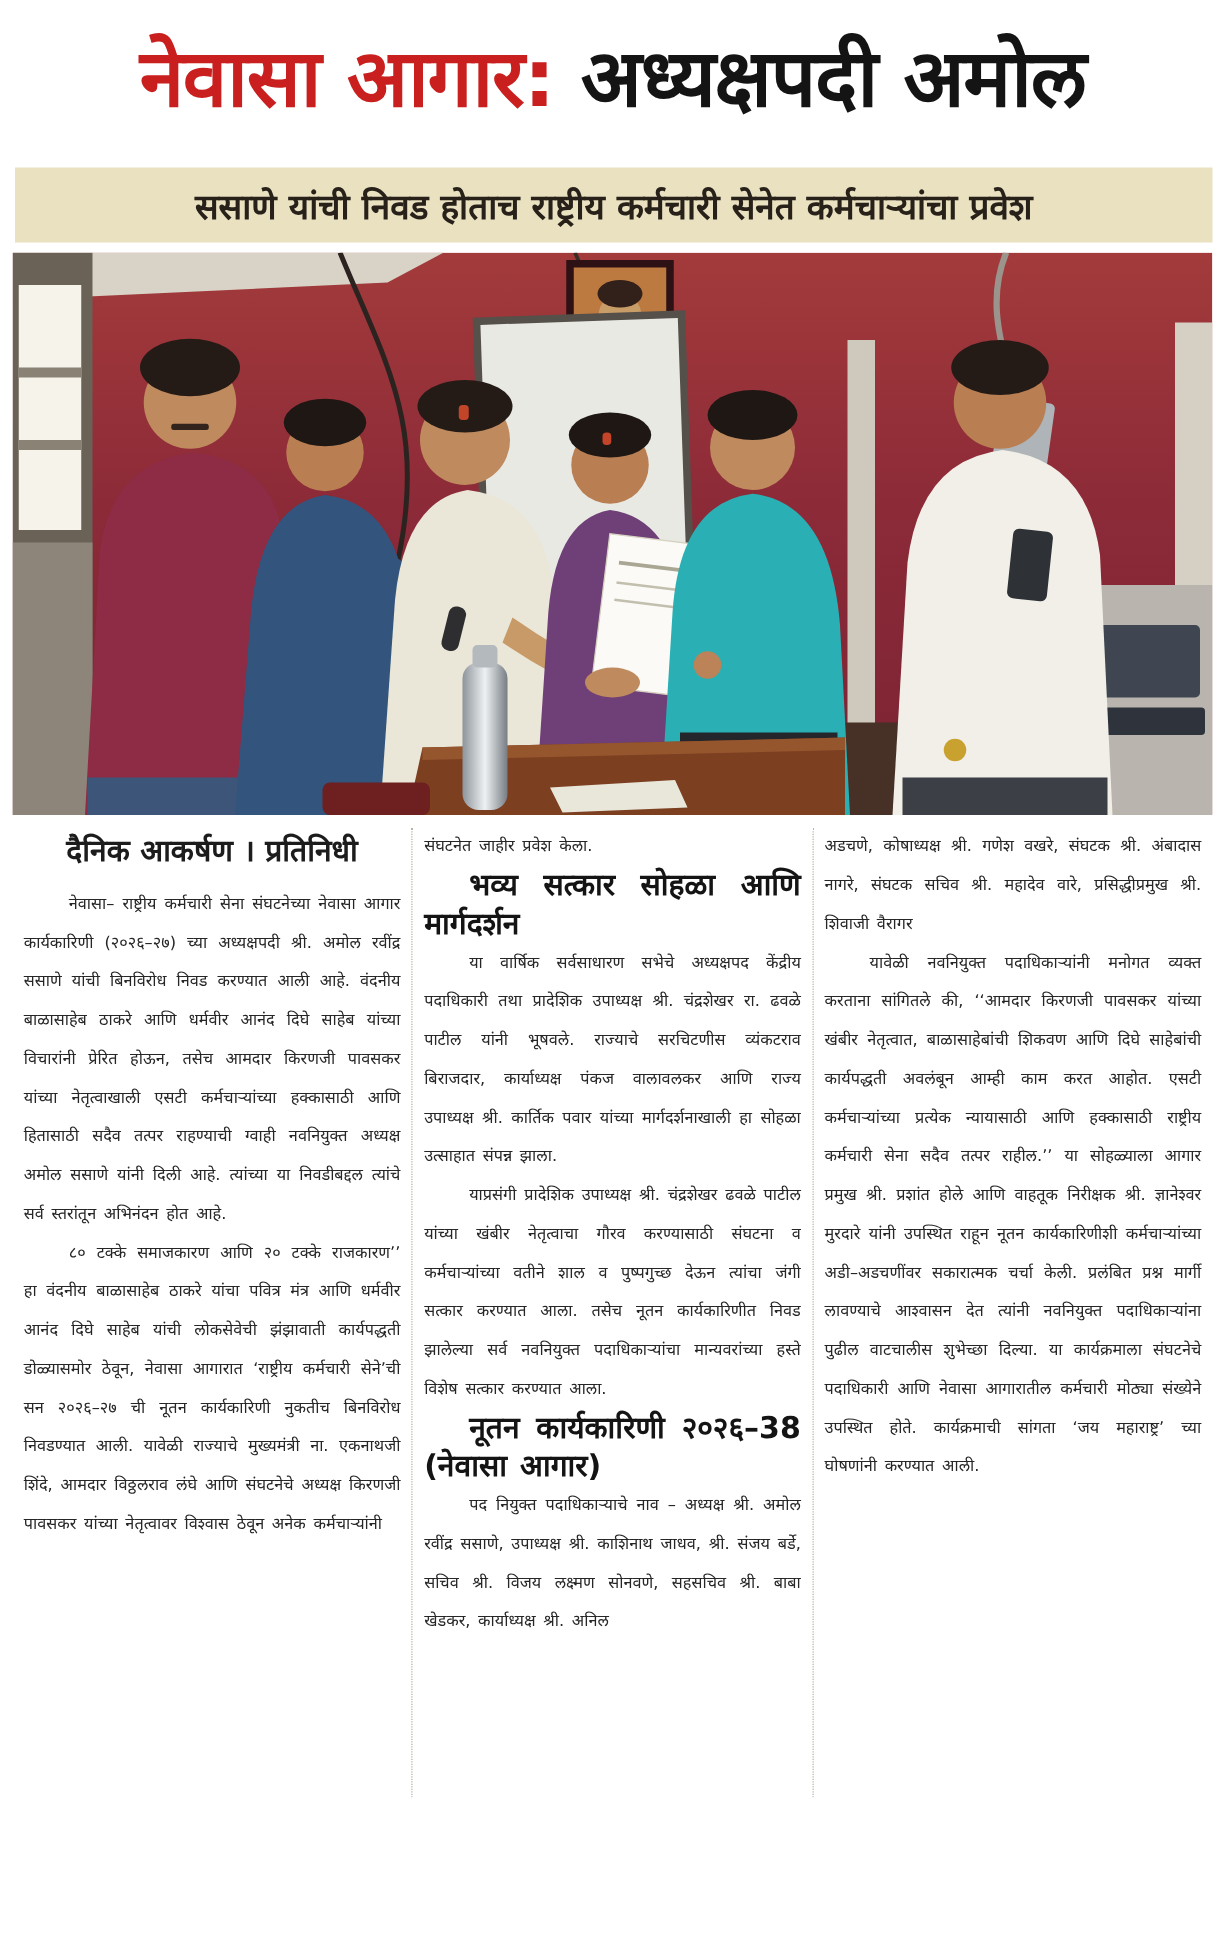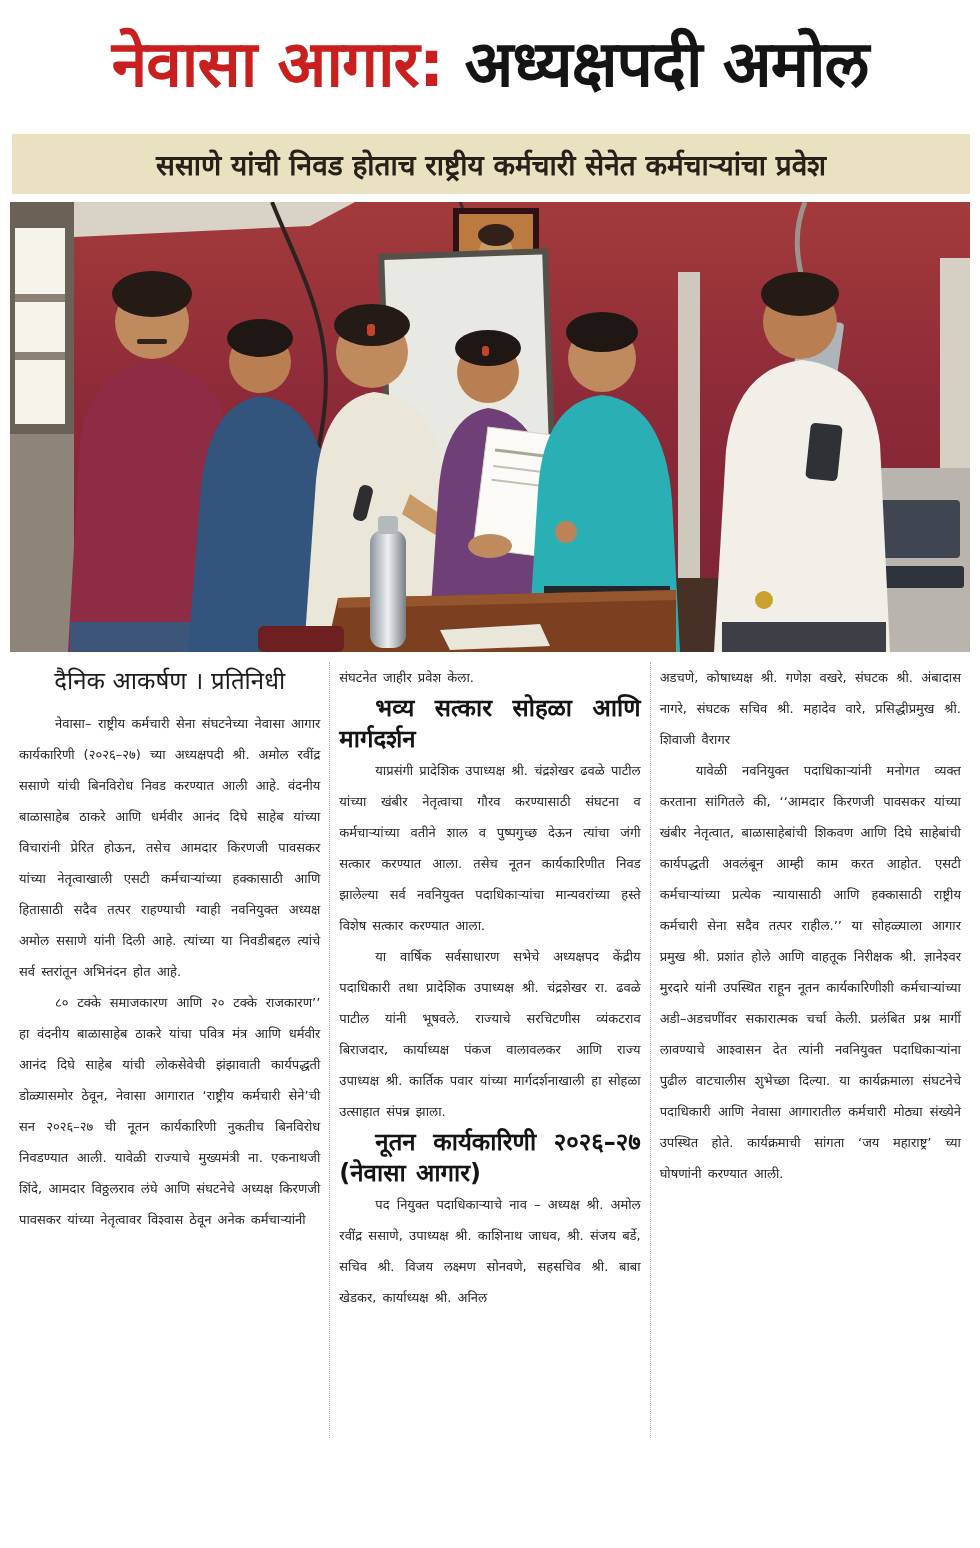--- a/index.html
+++ b/index.html
@@ -24,21 +24,21 @@
   
   .photo-wrap{margin:8px 10px 10px 10px;height:450px;overflow:hidden;}
   .photo-wrap svg{display:block;width:960px;height:450px;}
   
   .body-area{
     display:flex;align-items:stretch;margin:2px 10px 0 10px;height:776px;overflow:hidden;
   }
   .col{flex:1 1 0;padding:0 9px;text-align:justify;}
   .col + .col{border-left:1px dotted #b9b3a6;}
   .byline{
-    text-align:center;font-weight:normal;font-size:24px;color:#1c1c1c;
+    text-align:center;font-weight:bold;font-size:24px;color:#1c1c1c;
     margin:2px 0 10px 0;line-height:34px;
   }
   .para{
     font-size:13px;line-height:31px;color:#262626;margin:0;
     text-indent:36px;word-spacing:2px;
   }
   .para.cont{text-indent:0;}
   .subh{
     font-size:24px;line-height:31px;color:#141414;font-weight:bold;
     margin:0;text-indent:36px;word-spacing:2px;
@@ -183,23 +183,23 @@
 
   <div class="col">
     <div class="byline">दैनिक आकर्षण । प्रतिनिधी</div>
     <p class="para">नेवासा– राष्ट्रीय कर्मचारी सेना संघटनेच्या नेवासा आगार कार्यकारिणी (२०२६–२७) च्या अध्यक्षपदी श्री. अमोल रवींद्र ससाणे यांची बिनविरोध निवड करण्यात आली आहे. वंदनीय बाळासाहेब ठाकरे आणि धर्मवीर आनंद दिघे साहेब यांच्या विचारांनी प्रेरित होऊन, तसेच आमदार किरणजी पावसकर यांच्या नेतृत्वाखाली एसटी कर्मचाऱ्यांच्या हक्कासाठी आणि हितासाठी सदैव तत्पर राहण्याची ग्वाही नवनियुक्त अध्यक्ष अमोल ससाणे यांनी दिली आहे. त्यांच्या या निवडीबद्दल त्यांचे सर्व स्तरांतून अभिनंदन होत आहे.</p>
     <p class="para">८० टक्के समाजकारण आणि २० टक्के राजकारण’’ हा वंदनीय बाळासाहेब ठाकरे यांचा पवित्र मंत्र आणि धर्मवीर आनंद दिघे साहेब यांची लोकसेवेची झंझावाती कार्यपद्धती डोळ्यासमोर ठेवून, नेवासा आगारात ‘राष्ट्रीय कर्मचारी सेने’ची सन २०२६–२७ ची नूतन कार्यकारिणी नुकतीच बिनविरोध निवडण्यात आली. यावेळी राज्याचे मुख्यमंत्री ना. एकनाथजी शिंदे, आमदार विठ्ठलराव लंघे आणि संघटनेचे अध्यक्ष किरणजी पावसकर यांच्या नेतृत्वावर विश्वास ठेवून अनेक कर्मचाऱ्यांनी</p>
   </div>
 
   <div class="col">
     <p class="para cont">संघटनेत जाहीर प्रवेश केला.</p>
     <p class="subh">भव्य सत्कार सोहळा आणि मार्गदर्शन</p>
+    <p class="para">या वार्षिक सर्वसाधारण सभेचे अध्यक्षपद केंद्रीय पदाधिकारी तथा प्रादेशिक उपाध्यक्ष श्री. चंद्रशेखर रा. ढवळे पाटील यांनी भूषवले. राज्याचे सरचिटणीस व्यंकटराव बिराजदार, कार्याध्यक्ष पंकज वालावलकर आणि राज्य उपाध्यक्ष श्री. कार्तिक पवार यांच्या मार्गदर्शनाखाली हा सोहळा उत्साहात संपन्न झाला.</p>
     <p class="para">याप्रसंगी प्रादेशिक उपाध्यक्ष श्री. चंद्रशेखर ढवळे पाटील यांच्या खंबीर नेतृत्वाचा गौरव करण्यासाठी संघटना व कर्मचाऱ्यांच्या वतीने शाल व पुष्पगुच्छ देऊन त्यांचा जंगी सत्कार करण्यात आला. तसेच नूतन कार्यकारिणीत निवड झालेल्या सर्व नवनियुक्त पदाधिकाऱ्यांचा मान्यवरांच्या हस्ते विशेष सत्कार करण्यात आला.</p>
-    <p class="para">या वार्षिक सर्वसाधारण सभेचे अध्यक्षपद केंद्रीय पदाधिकारी तथा प्रादेशिक उपाध्यक्ष श्री. चंद्रशेखर रा. ढवळे पाटील यांनी भूषवले. राज्याचे सरचिटणीस व्यंकटराव बिराजदार, कार्याध्यक्ष पंकज वालावलकर आणि राज्य उपाध्यक्ष श्री. कार्तिक पवार यांच्या मार्गदर्शनाखाली हा सोहळा उत्साहात संपन्न झाला.</p>
-    <p class="subh">नूतन कार्यकारिणी २०२६–२७ (नेवासा आगार)</p>
+    <p class="subh">नूतन कार्यकारिणी २०२६–38 (नेवासा आगार)</p>
     <p class="para">पद नियुक्त पदाधिकाऱ्याचे नाव – अध्यक्ष श्री. अमोल रवींद्र ससाणे, उपाध्यक्ष श्री. काशिनाथ जाधव, श्री. संजय बर्डे, सचिव श्री. विजय लक्ष्मण सोनवणे, सहसचिव श्री. बाबा खेडकर, कार्याध्यक्ष श्री. अनिल</p>
   </div>
 
   <div class="col">
     <p class="para cont">अडचणे, कोषाध्यक्ष श्री. गणेश वखरे, संघटक श्री. अंबादास नागरे, संघटक सचिव श्री. महादेव वारे, प्रसिद्धीप्रमुख श्री. शिवाजी वैरागर</p>
     <p class="para">यावेळी नवनियुक्त पदाधिकाऱ्यांनी मनोगत व्यक्त करताना सांगितले की, ‘‘आमदार किरणजी पावसकर यांच्या खंबीर नेतृत्वात, बाळासाहेबांची शिकवण आणि दिघे साहेबांची कार्यपद्धती अवलंबून आम्ही काम करत आहोत. एसटी कर्मचाऱ्यांच्या प्रत्येक न्यायासाठी आणि हक्कासाठी राष्ट्रीय कर्मचारी सेना सदैव तत्पर राहील.’’ या सोहळ्याला आगार प्रमुख श्री. प्रशांत होले आणि वाहतूक निरीक्षक श्री. ज्ञानेश्वर मुरदारे यांनी उपस्थित राहून नूतन कार्यकारिणीशी कर्मचाऱ्यांच्या अडी–अडचणींवर सकारात्मक चर्चा केली. प्रलंबित प्रश्न मार्गी लावण्याचे आश्वासन देत त्यांनी नवनियुक्त पदाधिकाऱ्यांना पुढील वाटचालीस शुभेच्छा दिल्या. या कार्यक्रमाला संघटनेचे पदाधिकारी आणि नेवासा आगारातील कर्मचारी मोठ्या संख्येने उपस्थित होते. कार्यक्रमाची सांगता ‘जय महाराष्ट्र’ च्या घोषणांनी करण्यात आली.</p>
   </div>
 
 </div>
 

